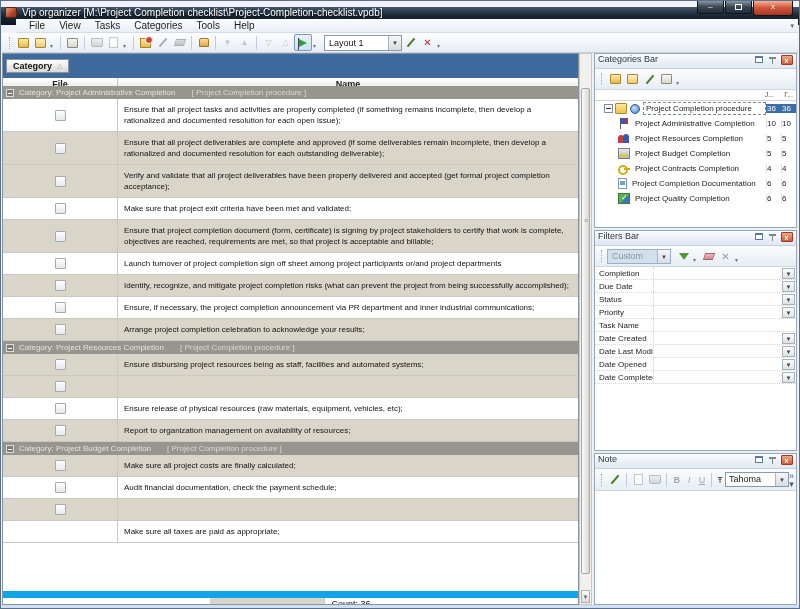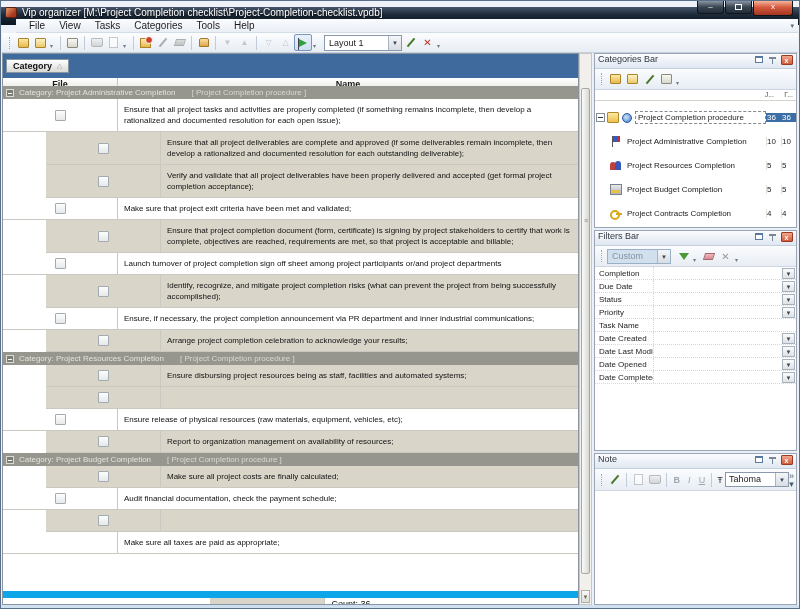--- a/index.html
+++ b/index.html
@@ -71,21 +71,21 @@
     border-bottom:1px solid #b4b4ac; font-weight:bold; font-size:9px; }
   .colheaders .done { width:115px; text-align:center; border-right:1px solid #c8c8c0; line-height:13px; }
   .colheaders .name { flex:1; text-align:center; line-height:13px; }
   .rows { position:absolute; left:0; right:0; top:32px; bottom:13px; overflow:hidden; }
   .group-header { height:13px; background:#97968e; color:#e3e3dc; font-size:8px;
     display:flex; align-items:center; padding-left:3px; white-space:nowrap; overflow:hidden; }
   .collapse-box { width:8px; height:8px; background:#7e7e76; border:1px solid #dcdcd4; position:relative; margin-right:5px; flex:none; }
   .collapse-box::after { content:""; position:absolute; left:1px; top:3px; width:4px; height:1px; background:#fff; }
   .group-proc { margin-left:16px; color:#d9d9d1; }
   .task-row { display:flex; min-height:22px; border-bottom:1px solid #c9c9c1; background:#fff; }
-  .task-row.odd { background:#d9d5c9;margin-left:43px; }
+  .task-row.odd { background:#d9d5c9; }
   .done-cell { width:115px; flex:none; display:flex; align-items:center; justify-content:center; border-right:1px solid #c9c9c1; }
   .checkbox { width:11px; height:11px; border:1px solid #a2aab2; background:linear-gradient(#fdfdfd,#e6e8ea); border-radius:1px; }
   .name-cell { flex:1; font-size:8px; line-height:11px; padding:5px 6px 5px 6px; color:#111; }
   .count-row { position:absolute; left:0; right:0; bottom:0; height:13px; display:flex;
     border-top:7px solid #0ea5e9; background:#fff; font-size:9px;justify-content:center; }
   .count-row .left { width:115px; background:#d9d5c9; border-right:1px solid #c9c9c1; }
   .count-row .label { padding:1px 0 0 6px; color:#111; }
 
   
   .vscroll { position:absolute; left:578px; top:52px; width:13px; bottom:3px; background:#f1f0ec; border:1px solid #c8c8c0; }
@@ -109,21 +109,21 @@
   .ic-pin::after { content:""; position:absolute; left:3px; top:3px; width:1px; height:5px; background:#7a8694; }
   .ic-closebox { width:12px; height:10px; background:linear-gradient(#f0a88e,#d05a3a); border:1px solid #9a3a22;
     color:#fff; font-size:7px; font-weight:bold; text-align:center; line-height:9px; border-radius:1px; }
   .panel-tbar { height:21px; background:linear-gradient(#fbfcfe,#e7edf4); border-bottom:1px solid #cdd6e2;
     display:flex; align-items:center; padding-left:3px; }
 
   
   .cat-colhdr { height:11px; border-bottom:1px solid #d4d4cc; position:relative; font-size:7px; color:#555; }
   .cat-colhdr span { position:absolute; top:1px; }
   .tree { font-size:8px; }
-  .tree-row { height:15px; display:flex; align-items:center; position:relative; padding-left:1px;margin-top:9px; }
+  .tree-row { height:15px; display:flex; align-items:center; position:relative; padding-left:9px; }
   .expand-box { width:9px; height:9px; border:1px solid #848c96; background:#fff; position:relative; margin-right:2px; flex:none; }
   .expand-box::after { content:""; position:absolute; left:1px; top:3px; width:5px; height:1px; background:#333; }
   .tree-indent { width:14px; flex:none; }
   .tree-icon { width:12px; height:11px; flex:none; margin-right:3px; position:relative; }
   .ti-folder { background:linear-gradient(#fce9a0,#ecc050); border:1px solid #b08828; border-radius:1px; }
   .ti-globe { background:radial-gradient(circle at 40% 40%, #cfe4f8, #3a78c8); border:1px solid #2858a0; border-radius:50%; width:10px; height:10px; }
   .ti-flag { background:transparent; }
   .ti-flag::before { content:""; position:absolute; left:2px; top:0; width:1px; height:11px; background:#555; }
   .ti-flag::after { content:""; position:absolute; left:3px; top:0; width:7px; height:6px;
     background:linear-gradient(90deg,#3858c0 50%,#c03030 50%); }

